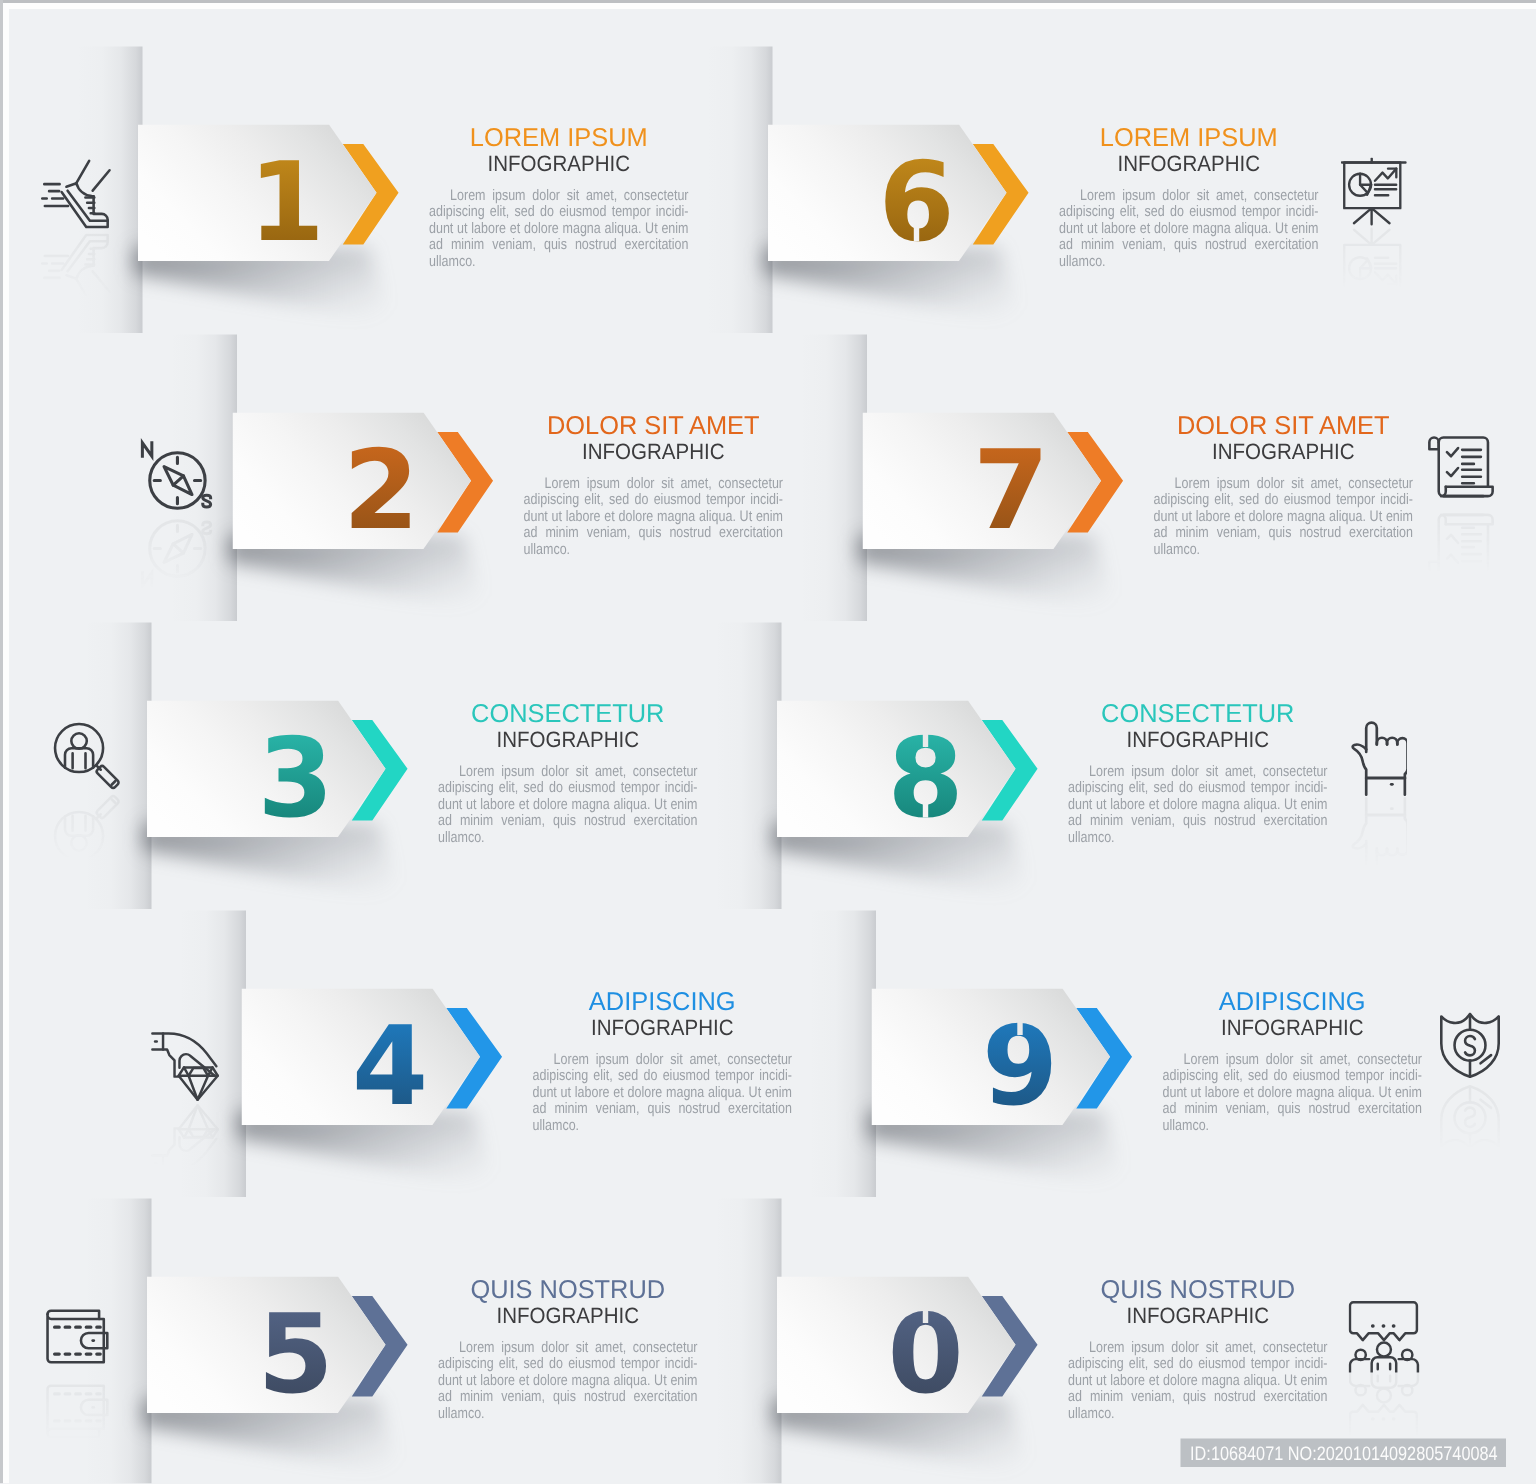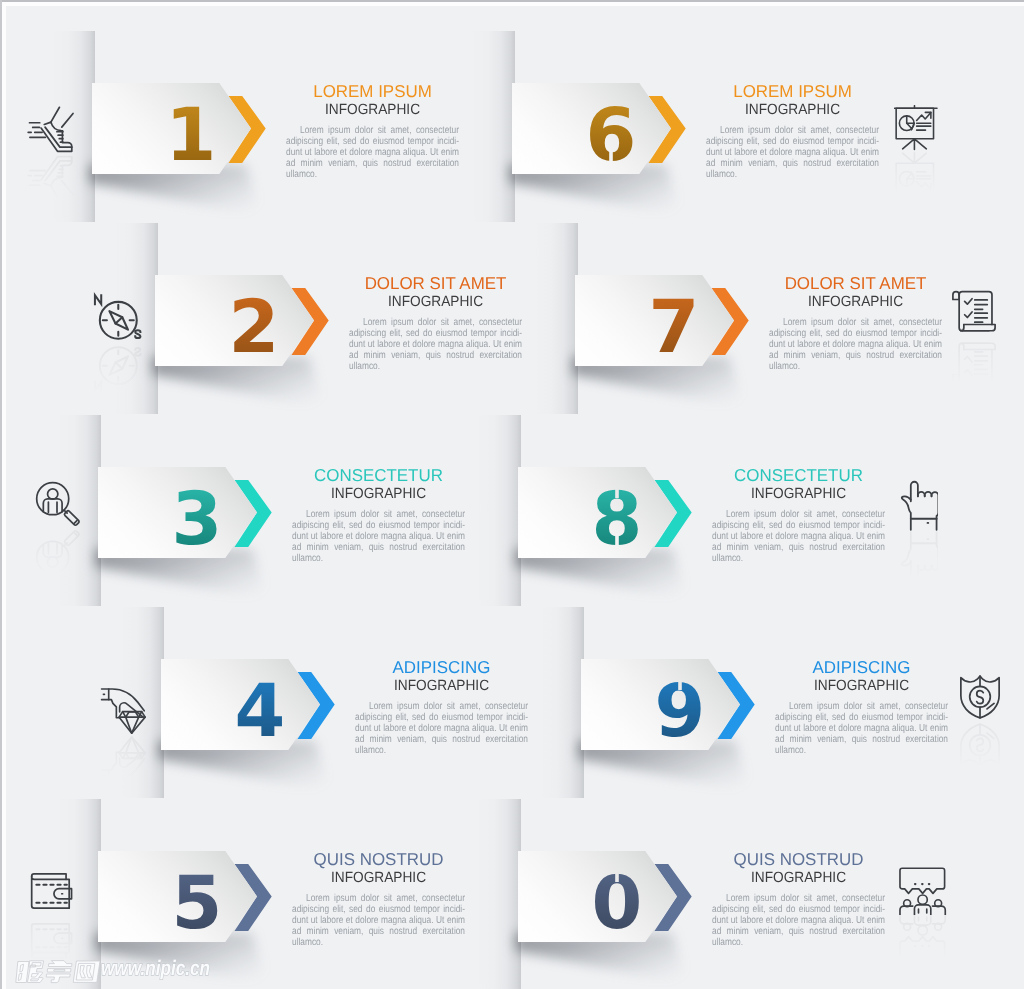--- a/index.html
+++ b/index.html
@@ -811,25 +811,16 @@
     <div class="t1" style="color:#5e7196;">QUIS NOSTRUD</div>
     <div class="t2">INFOGRAPHIC</div>
     <div class="t3" style="margin-top:8px;">
       <span class="" style="text-indent:17px;">Lorem ipsum dolor sit amet, consectetur</span>
       <span class="" style="">adipiscing elit, sed do eiusmod tempor incidi-</span>
       <span class="" style="">dunt ut labore et dolore magna aliqua. Ut enim</span>
       <span class="" style="">ad minim veniam, quis nostrud exercitation</span>
       <span class="l" style="">ullamco.</span>
     </div>
   </div>
-  <div style="position:absolute;left:0;top:950px;width:260px;height:39px;">
-    <svg width="86" height="26" viewBox="0 0 86 26" style="position:absolute;left:15px;top:9px;">
-      <title>昵享网</title>
-      <g fill="#fafbfc" stroke="#cdd0d4" stroke-width="0.85" stroke-linejoin="round">
-        <path d="M2.8 2.5 L14.0 2.5 L11.3 23.5 L0.8 23.5 Z M5.6 6.3 L8.6 5.2 L7.4 12.0 L4.8 13.0 Z M4.2 15.0 L7.0 14.1 L5.8 20.6 L3.2 21.5 Z"></path>
-        <path d="M14.6 1.8 L28.6 1.8 L27.2 9.5 L22.0 9.5 L21.4 13.0 L26.6 13.0 C27.5 13.0 27.9 13.7 27.2 14.5 L23.6 18.6 L27.0 18.6 C27.9 18.6 28.3 19.3 27.6 20.2 L25.0 23.5 L12.4 23.5 L15.6 6.0 L20.8 6.0 L20.4 8.0 L14.0 8.0 Z M17.3 3.6 L26.2 3.6 L25.6 7.0 L16.7 7.0 Z M17.0 14.6 L23.5 14.6 L20.4 18.0 L16.3 18.0 Z M16.0 19.9 L23.8 19.9 L22.4 21.8 L15.6 21.8 Z"></path>
-        <path d="M36.4 1.6 L49.0 1.6 L51.6 4.6 L57.0 4.6 L56.6 7.5 L33.4 7.5 L33.8 4.6 L39.4 4.6 Z M32.6 9.6 L56.0 9.6 L55.6 13.0 L32.2 13.0 Z M39.0 10.6 L50.0 10.6 L49.7 12.1 L38.7 12.1 Z M31.6 15.0 L55.2 15.0 L54.8 18.0 L44.6 18.0 L44.0 21.0 C43.8 22.6 42.8 23.6 41.2 23.6 L36.0 23.6 L36.4 20.8 L39.0 20.8 L39.4 18.0 L31.2 18.0 Z"></path>
-        <path d="M61.4 2.0 L85.0 2.0 L81.8 23.4 L58.2 23.4 Z M63.6 4.4 L79.9 4.4 L77.4 21.0 L61.1 21.0 Z M65.6 6.6 L69.4 6.6 L67.8 12.5 L70.4 18.8 L66.6 18.8 L65.0 13.6 Z M72.0 6.6 L76.0 6.6 L74.4 12.5 L77.0 18.8 L73.2 18.8 L71.6 13.6 Z"></path>
-      </g>
-    </svg>
-    <span style="position:absolute;left:101px;top:7px;font-family:'Liberation Sans',sans-serif;font-style:italic;font-size:21px;font-weight:bold;color:#fafbfc;-webkit-text-stroke:1.4px #c8ccd1;paint-order:stroke fill;line-height:24px;transform:scaleX(0.817);transform-origin:left top;">www.nipic.cn</span>
+  <div style="position:absolute;left:787px;top:959px;width:217px;height:19px;background:#bcc0c4;display:flex;align-items:center;justify-content:center;overflow:hidden;">
+    <span style="font-family:'Liberation Sans',sans-serif;font-size:13px;color:#fbfbfb;white-space:nowrap;transform:scaleX(0.834);">ID:10684071 NO:20201014092805740084</span>
   </div>
 </div>
 
 </body></html>

